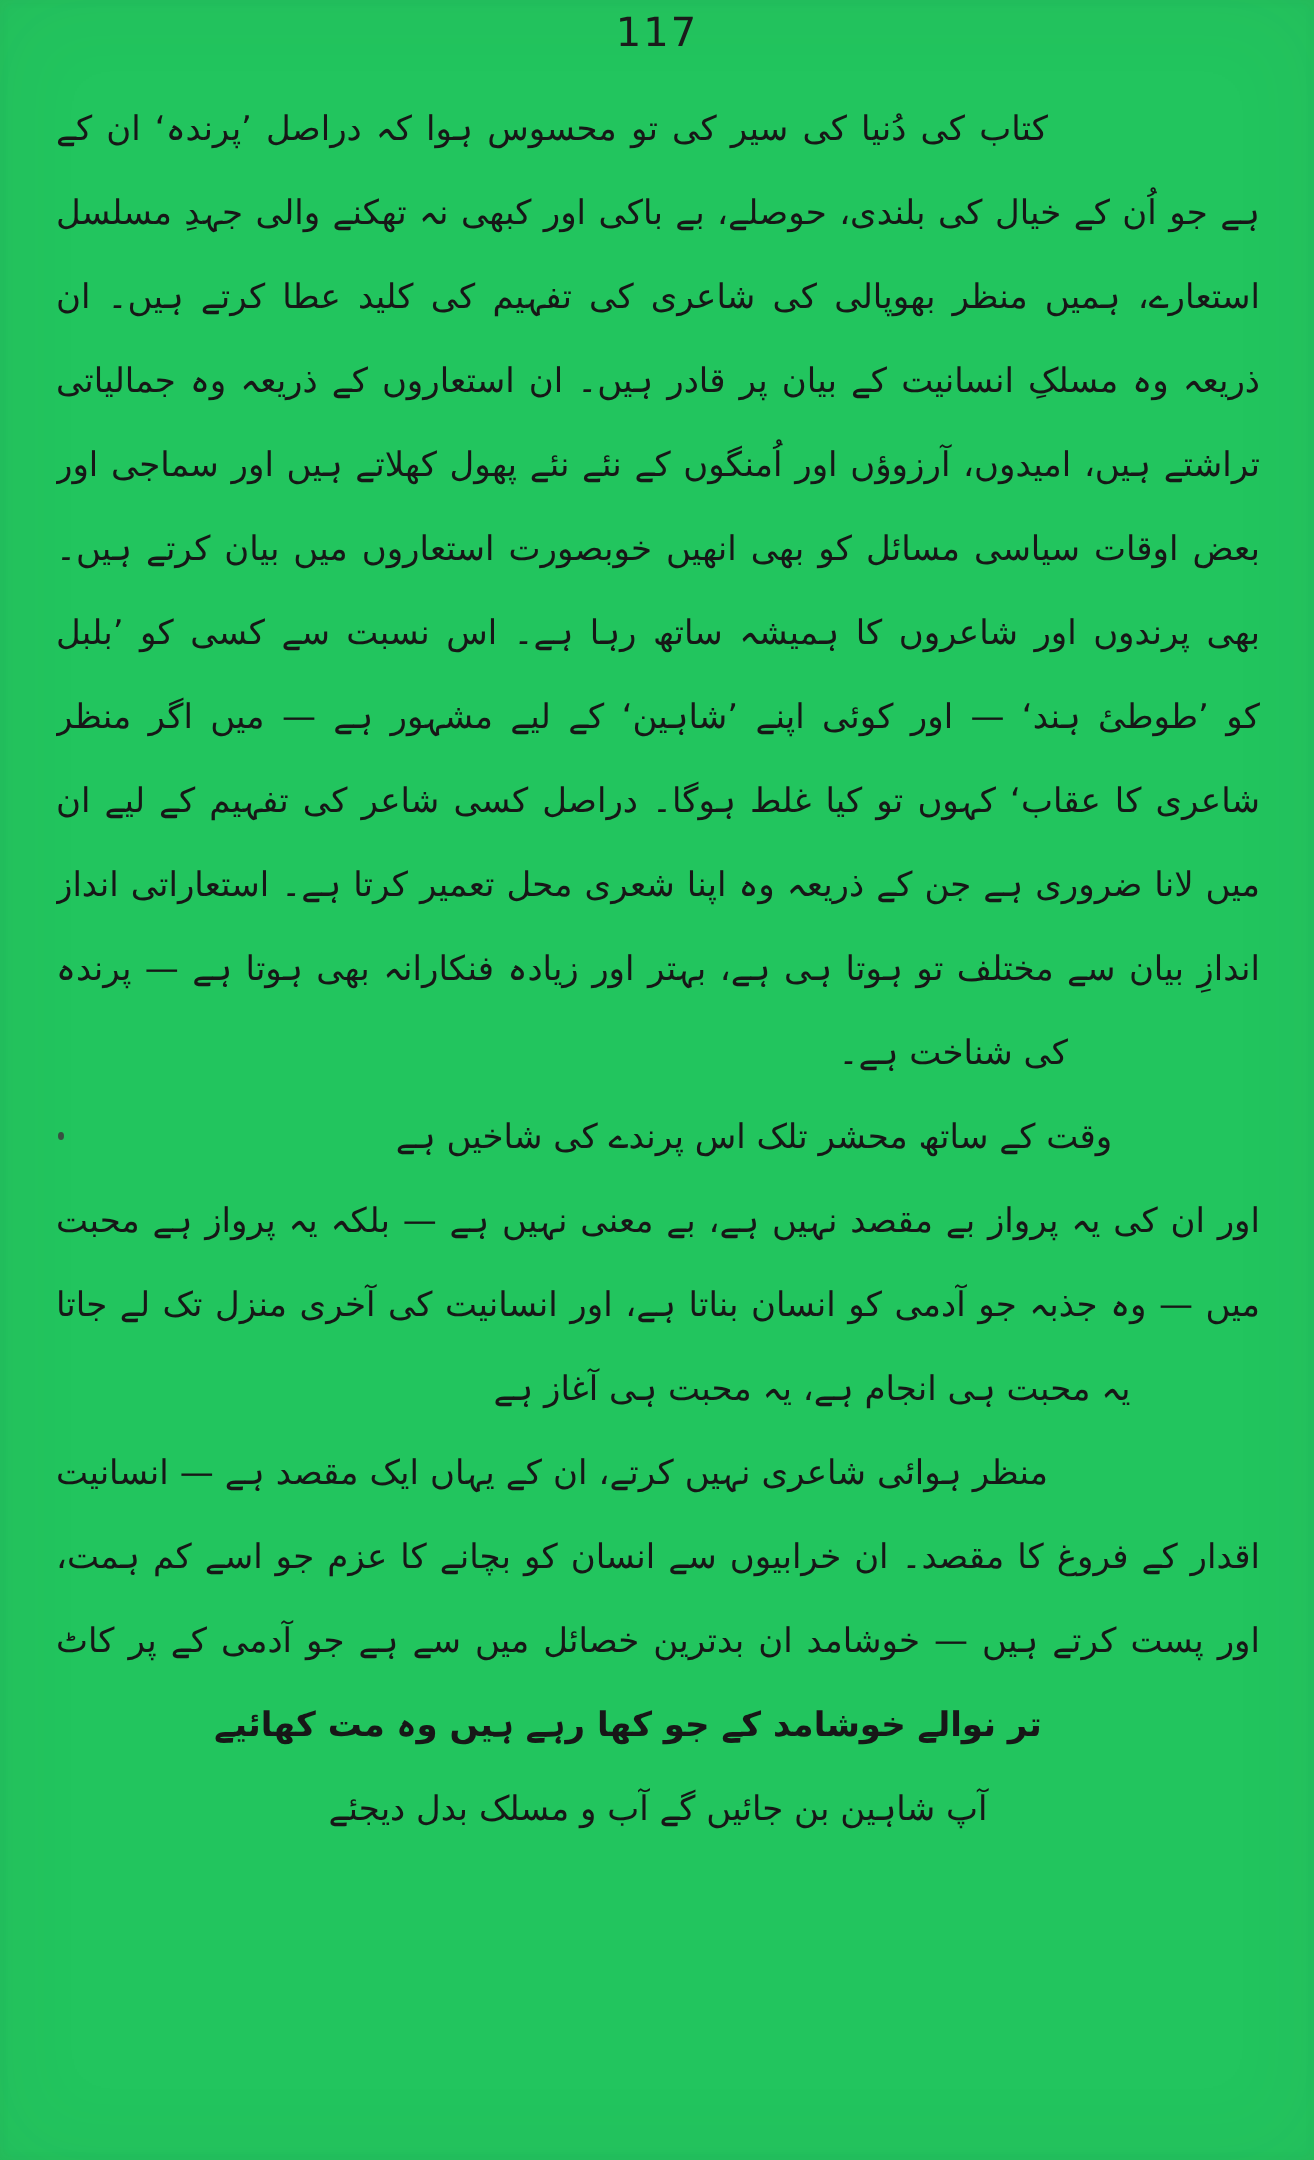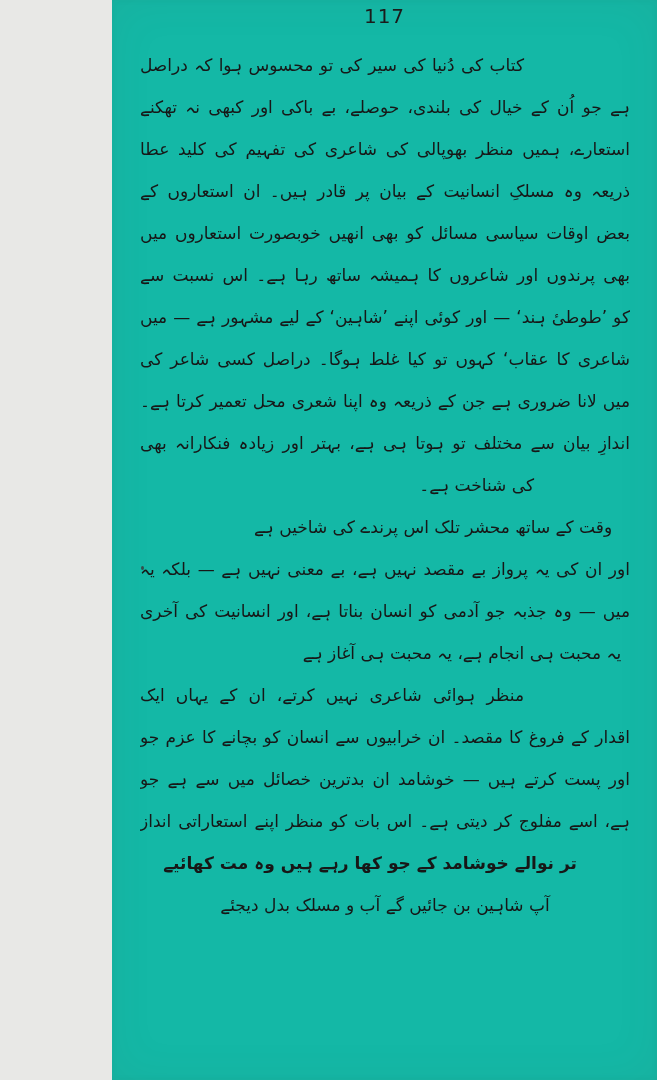--- a/index.html
+++ b/index.html
@@ -2,24 +2,24 @@
 <html lang="ur" dir="rtl"><head>
 <meta charset="utf-8">
 <style>
   html, body {
     margin: 0;
     padding: 0;
     background: #e8e8e6;
   }
   .page {
     position: relative;
-    width: 545px;
+    width: 657px;
     height: 1080px;
     margin: 0;
-    background: #14b8a6;
+    background: #22c55e;
     box-shadow: inset 0 0 46px rgba(80,80,75,0.07), inset 0 0 6px rgba(60,60,55,0.05);
     overflow: hidden;
     font-family: "DejaVu Sans", sans-serif;
     color: #1a1a1a;
   }
   .page-number {
     position: absolute;
     top: 4px;
     left: 0;
     width: 100%;
@@ -82,34 +82,34 @@
 
 <div class="page">
 
   <div class="page-number">117</div>
 
   <div class="text-body">
     <div class="line indent">کتاب کی دُنیا کی سیر کی تو محسوس ہوا کہ دراصل ’پرندہ‘ ان کے یہاں ایک ایسا استعارہ</div>
     <div class="line">ہے جو اُن کے خیال کی بلندی، حوصلے، بے باکی اور کبھی نہ تھکنے والی جہدِ مسلسل کی عکاسی کرتا</div>
     <div class="line">استعارے، ہمیں منظر بھوپالی کی شاعری کی تفہیم کی کلید عطا کرتے ہیں۔ ان استعاروں کے</div>
     <div class="line">ذریعہ وہ مسلکِ انسانیت کے بیان پر قادر ہیں۔ ان استعاروں کے ذریعہ وہ جمالیاتی پیکر</div>
+    <div class="line">تراشتے ہیں، امیدوں، آرزوؤں اور اُمنگوں کے نئے نئے پھول کھلاتے ہیں اور سماجی اور</div>
     <div class="line">بعض اوقات سیاسی مسائل کو بھی انھیں خوبصورت استعاروں میں بیان کرتے ہیں۔ یوں</div>
     <div class="line">بھی پرندوں اور شاعروں کا ہمیشہ ساتھ رہا ہے۔ اس نسبت سے کسی کو ’بلبل شیراز‘ کہا گیا، کسی</div>
     <div class="line">کو ’طوطیٔ ہند‘ — اور کوئی اپنے ’شاہین‘ کے لیے مشہور ہے — میں اگر منظر بھوپالی کو ’اُردو</div>
     <div class="line">شاعری کا عقاب‘ کہوں تو کیا غلط ہوگا۔ دراصل کسی شاعر کی تفہیم کے لیے ان الفاظ کو گرفت</div>
     <div class="line">میں لانا ضروری ہے جن کے ذریعہ وہ اپنا شعری محل تعمیر کرتا ہے۔ استعاراتی انداز راست</div>
     <div class="line">اندازِ بیان سے مختلف تو ہوتا ہی ہے، بہتر اور زیادہ فنکارانہ بھی ہوتا ہے — پرندہ منظر بھوپالی</div>
     <div class="line para-end">کی شناخت ہے۔</div>
     <div class="line verse shift-1">وقت کے ساتھ محشر تلک اس پرندے کی شاخیں ہے</div>
     <div class="line">اور ان کی یہ پرواز بے مقصد نہیں ہے، بے معنی نہیں ہے — بلکہ یہ پرواز ہے محبت کی تلاش</div>
     <div class="line">میں — وہ جذبہ جو آدمی کو انسان بناتا ہے، اور انسانیت کی آخری منزل تک لے جاتا ہے:</div>
     <div class="line verse shift-2">یہ محبت ہی انجام ہے، یہ محبت ہی آغاز ہے</div>
     <div class="line indent">منظر ہوائی شاعری نہیں کرتے، ان کے یہاں ایک مقصد ہے — انسانیت کی اعلیٰ</div>
     <div class="line">اقدار کے فروغ کا مقصد۔ ان خرابیوں سے انسان کو بچانے کا عزم جو اسے کم ہمت، کم حوصلہ</div>
     <div class="line">اور پست کرتے ہیں — خوشامد ان بدترین خصائل میں سے ہے جو آدمی کے پر کاٹ دیتی</div>
-    <div class="line">ہے، اسے مفلوج کر دیتی ہے۔ اس بات کو منظر اپنے استعاراتی انداز میں فرماتے ہیں:</div>
     <div class="line verse shift-3">تر نوالے خوشامد کے جو کھا رہے ہیں وہ مت کھائیے</div>
     <div class="line verse">آپ شاہین بن جائیں گے آب و مسلک بدل دیجئے</div>
   </div>
 
   <div class="scan-speck"></div>
 
 </div>
 
 </body></html>

